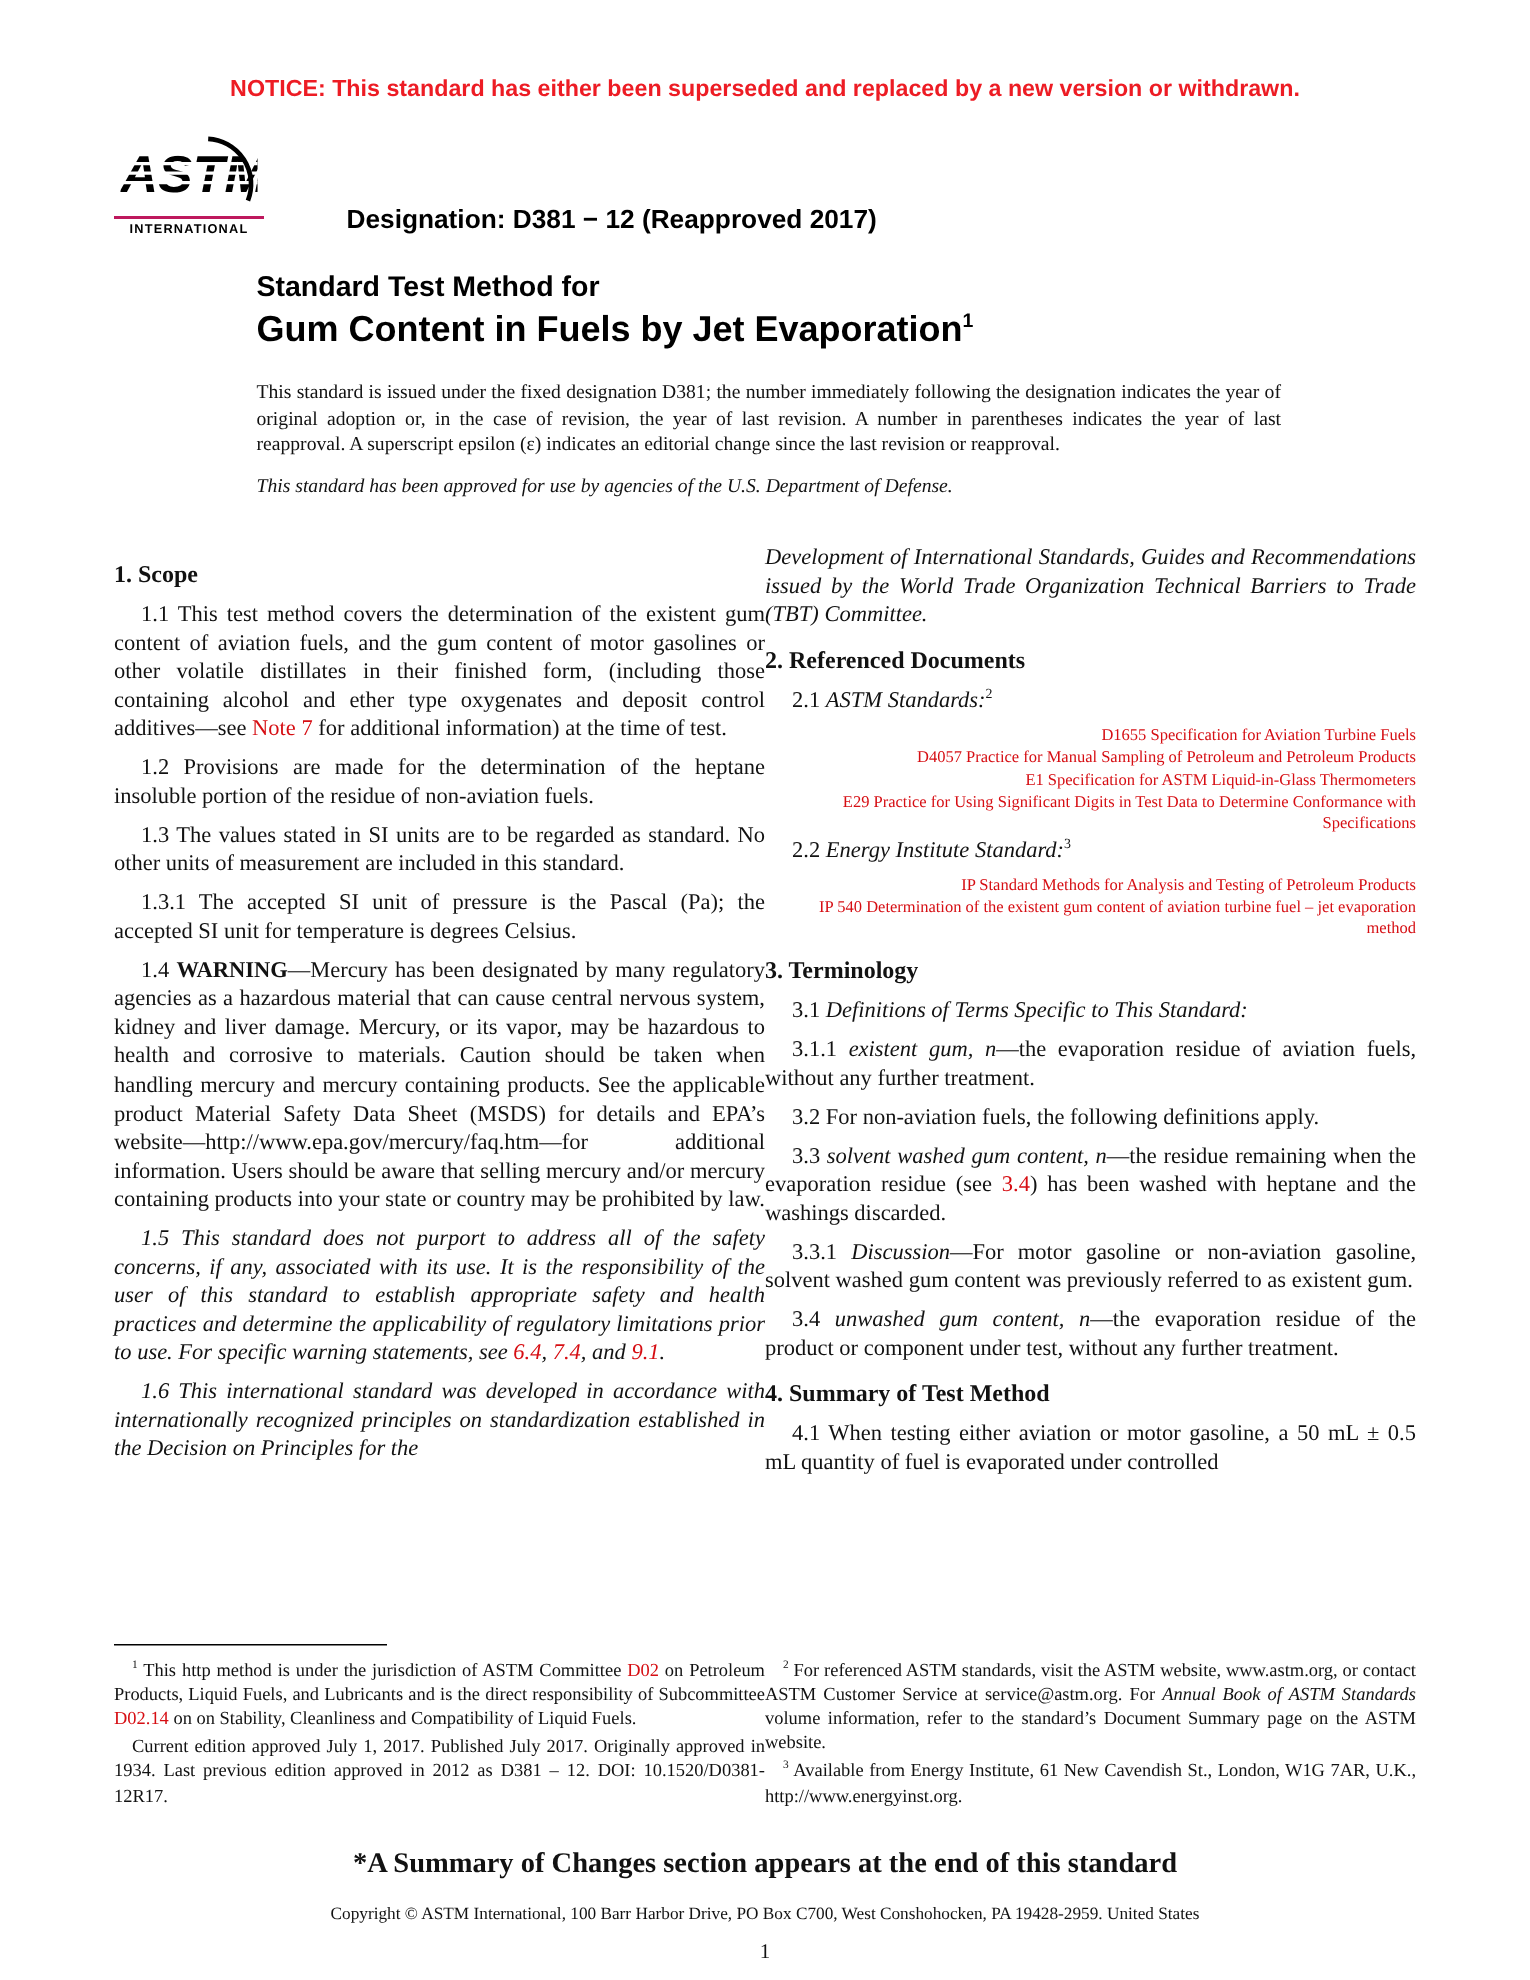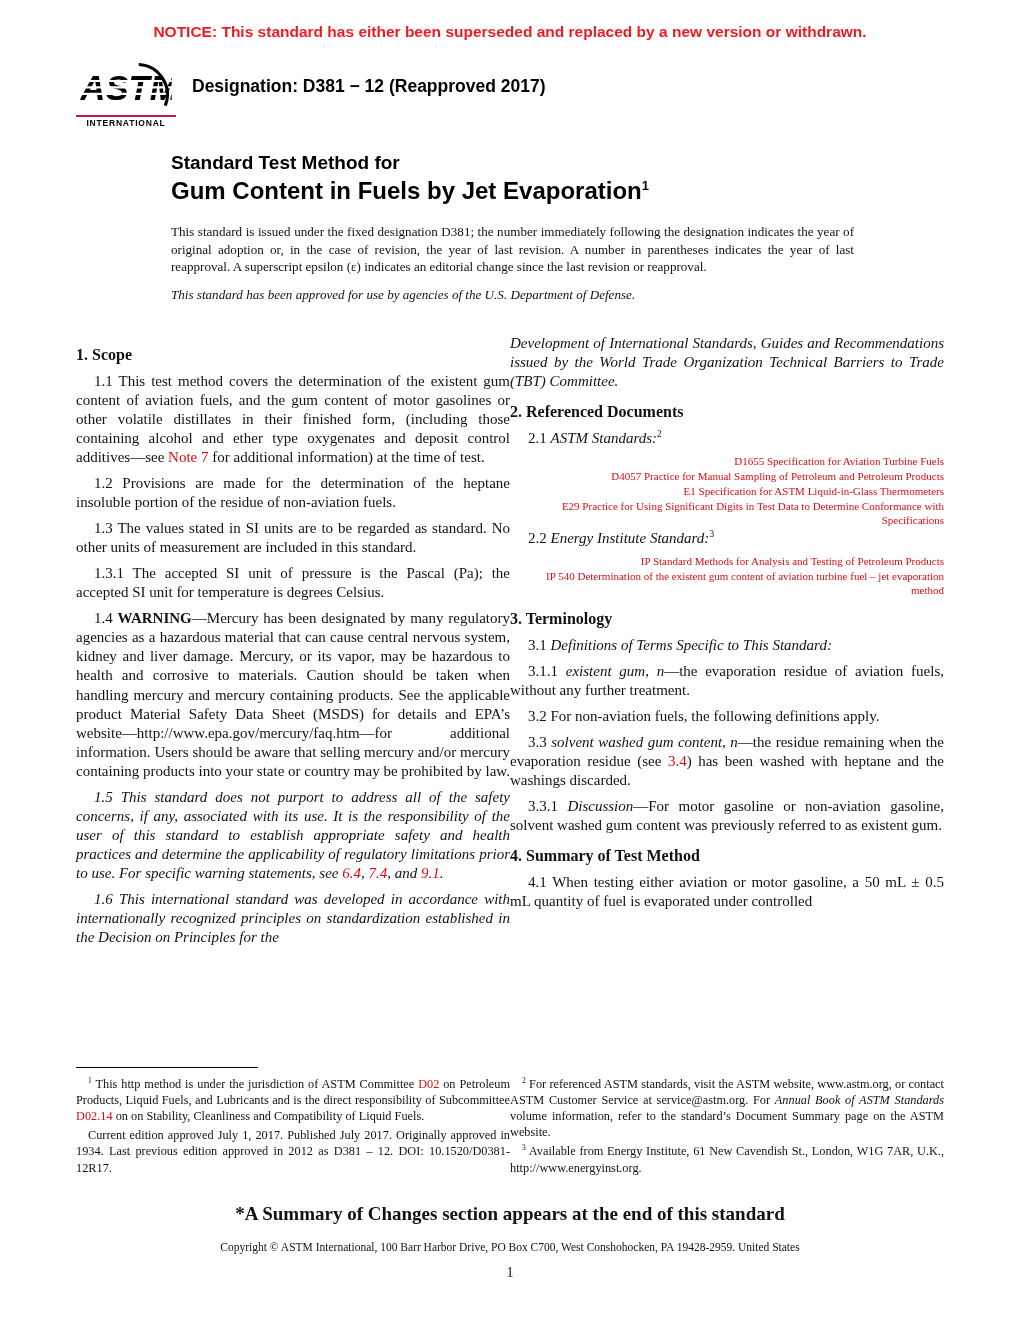--- a/index.html
+++ b/index.html
@@ -2,29 +2,29 @@
 <html lang="en" style="--notice-red: #ed1c24; --link-red: #d60e13;"><head>
 <meta charset="utf-8">
 <style>
   * { margin:0; padding:0; box-sizing:border-box; }
   :root { --notice-red:#ed1c24; --link-red:#d60e13; }
   html,body { background:#fff; }
   body {
     width:1020px; height:1320px; overflow:hidden;
     font-family:"Liberation Serif", serif; color:#121212;
   }
-  .page { padding:22px 76px 0 76px; }
+  .page { padding:22px 76px 0 76px;margin-top:28px; }
 
   .notice {
     text-align:center; color:var(--notice-red);
     font-family:"Liberation Sans", sans-serif; font-weight:bold;
     font-size:15.5px; line-height:1.3;
   }
 
-  .header-row { display:flex; align-items:flex-start; margin-top:18px; }
+  .header-row { display:flex; align-items:flex-end; margin-top:18px;gap:39px; }
   .logo { width:100px; text-align:center; color:#000; }
   .logo-sub {
     font-family:"Liberation Sans", sans-serif; font-weight:bold;
     font-size:8.5px; letter-spacing:.8px; border-top:2px solid #be185d;
     padding-top:1px; margin-top:-2px;
   }
   .designation {
     font-family:"Liberation Sans", sans-serif; font-weight:bold;
     font-size:17.5px; margin:16px 0 0 16px; color:#000;
   }
@@ -130,20 +130,21 @@
           <p class="ref"><span class="l">E29 Practice for Using Significant Digits in Test Data to Determine Conformance with Specifications</span></p>
           <p class="para"><span>2.2 </span><span class="i">Energy Institute Standard:</span><sup>3</sup></p>
           <p class="ref"><span class="l">IP Standard Methods for Analysis and Testing of Petroleum Products</span></p>
           <p class="ref"><span class="l">IP 540 Determination of the existent gum content of aviation turbine fuel – jet evaporation method</span></p>
           <p class="sec-head">3. Terminology</p>
           <p class="para"><span>3.1 </span><span class="i">Definitions of Terms Specific to This Standard:</span></p>
           <p class="para"><span>3.1.1 </span><span class="i">existent gum, n</span><span>—the evaporation residue of aviation fuels, without any further treatment.</span></p>
           <p class="para"><span>3.2 For non-aviation fuels, the following definitions apply.</span></p>
           <p class="para"><span>3.3 </span><span class="i">solvent washed gum content, n</span><span>—the residue remaining when the evaporation residue (see </span><span class="l">3.4</span><span>) has been washed with heptane and the washings discarded.</span></p>
           <p class="para"><span>3.3.1 </span><span class="i">Discussion</span><span>—For motor gasoline or non-aviation gasoline, solvent washed gum content was previously referred to as existent gum.</span></p>
+          <p class="para"><span>3.4 </span><span class="i">unwashed gum content, n</span><span>—the evaporation residue of the product or component under test, without any further treatment.</span></p>
           <p class="sec-head">4. Summary of Test Method</p>
           <p class="para"><span>4.1 When testing either aviation or motor gasoline, a 50 mL ± 0.5 mL quantity of fuel is evaporated under controlled</span></p>
         </div>
       <div class="col-footnotes">
           <p class="footnote"><sup>2</sup><span> For referenced ASTM standards, visit the ASTM website, www.astm.org, or contact ASTM Customer Service at service@astm.org. For </span><span class="i">Annual Book of ASTM Standards</span><span> volume information, refer to the standard’s Document Summary page on the ASTM website.</span></p>
           <p class="footnote"><sup>3</sup><span> Available from Energy Institute, 61 New Cavendish St., London, W1G 7AR, U.K., http://www.energyinst.org.</span></p>
         </div>
     </div>
   </div>
 

